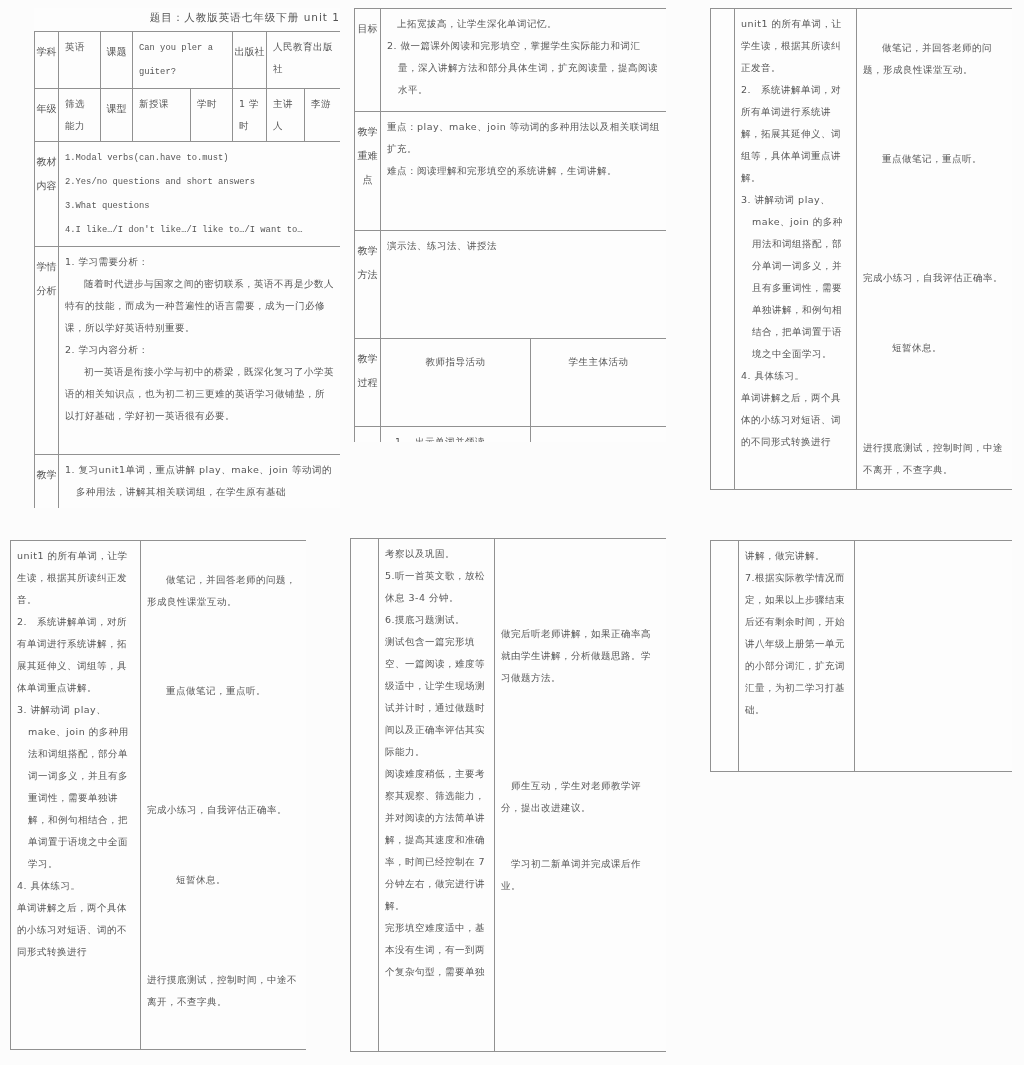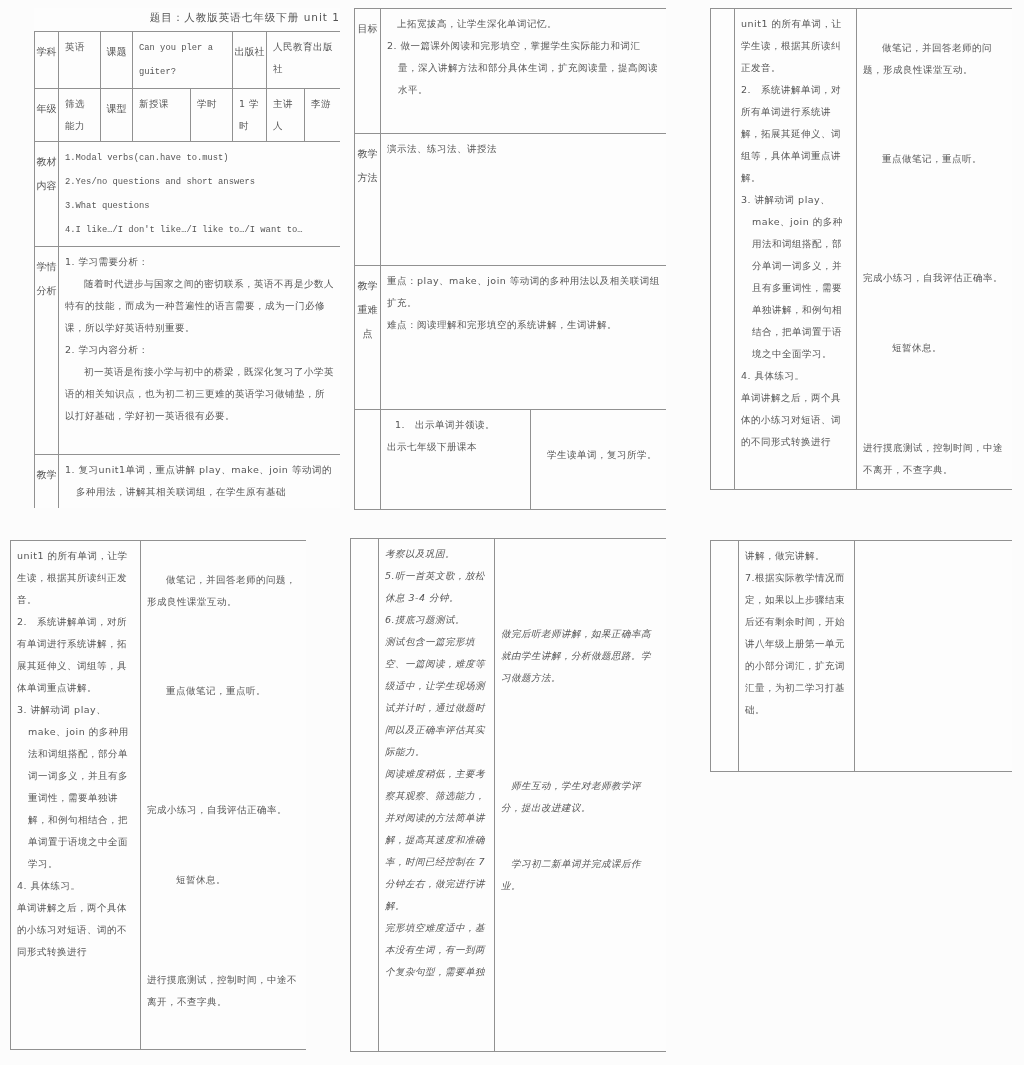--- a/index.html
+++ b/index.html
@@ -81,48 +81,53 @@
       <tr style="height:64px;">
         <td class="lab">教学</td>
         <td colspan="7">
           <p class="hang">1. 复习unit1单词，重点讲解 play、make、join 等动词的多种用法，讲解其相关联词组，在学生原有基础</p>
         </td>
       </tr>
     </tbody>
       </table>
   </div>
 
-  <div class="panel" style="left:354px;top:8px;width:312px;height:502px;">
+  <div class="panel" style="left:354px;top:8px;width:312px;height:434px;">
     <table style="height:100%;">
       <colgroup>
         <col style="width:26px">
           <col style="width:150px">
           <col style="width:136px">
       </colgroup>
       <tbody>
           <tr style="height:103px;">
         <td class="lab">目标</td>
         <td colspan="2">
           <p class="ind1">上拓宽拔高，让学生深化单词记忆。</p>
           <p class="hang">2. 做一篇课外阅读和完形填空，掌握学生实际能力和词汇量，深入讲解方法和部分具体生词，扩充阅读量，提高阅读水平。</p>
         </td>
       </tr>
-      <tr style="height:108px;">
-        <td class="lab">教学方法</td>
-        <td colspan="2">
-          <p>演示法、练习法、讲授法</p>
-        </td>
-      </tr>
       <tr style="height:119px;">
         <td class="lab">教学重难点</td>
         <td colspan="2">
           <p>重点：play、make、join 等动词的多种用法以及相关联词组扩充。</p>
           <p>难点：阅读理解和完形填空的系统讲解，生词讲解。</p>
         </td>
       </tr>
+      <tr style="height:108px;">
+        <td class="lab">教学方法</td>
+        <td colspan="2">
+          <p>演示法、练习法、讲授法</p>
+        </td>
+      </tr>
+      <tr style="height:88px;">
+        <td class="lab">教学过程</td>
+        <td class="th-center">教师指导活动</td>
+        <td class="th-center">学生主体活动</td>
+      </tr>
       <tr style="height:82px;">
         <td class="lab"></td>
         <td>
           <p class="num-item">1.　出示单词并领读。</p>
           <p>出示七年级下册课本</p>
         </td>
         <td>
           <p class="mt30 ind1">学生读单词，复习所学。</p>
         </td>
       </tr>
@@ -180,21 +185,21 @@
           <p class="mt97">完成小练习，自我评估正确率。</p>
           <p class="mt48 ind3">短暂休息。</p>
           <p class="mt78">进行摸底测试，控制时间，中途不离开，不查字典。</p>
         </td>
       </tr>
     </tbody>
       </table>
   </div>
 
   <div class="panel" style="left:350px;top:538px;width:316px;height:514px;">
-    <table style="height:100%;font-style:italic;">
+    <table style="height:100%;">
       <colgroup>
         <col style="width:28px">
           <col style="width:116px">
           <col style="width:172px">
       </colgroup>
       <tbody>
           <tr style="height:512px;">
         <td class="lab"></td>
         <td>
           <p>考察以及巩固。</p>

